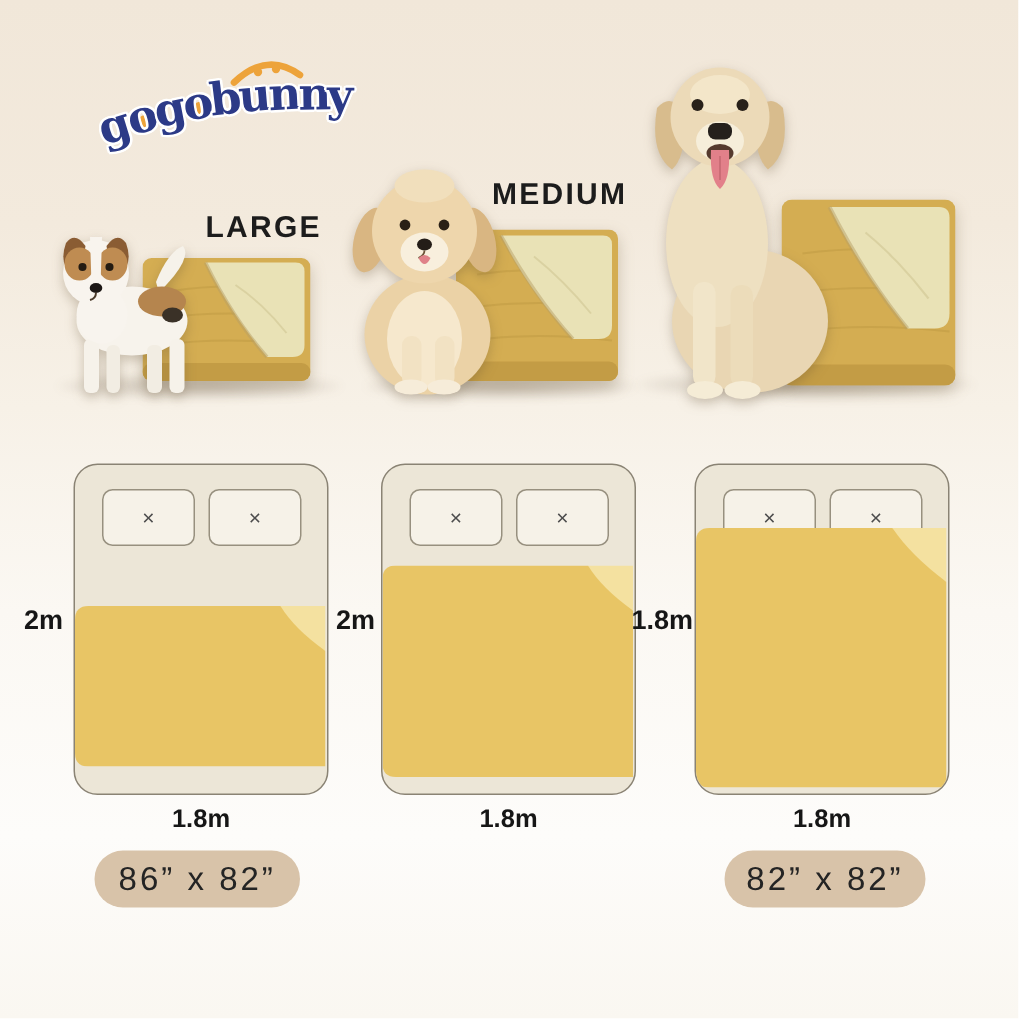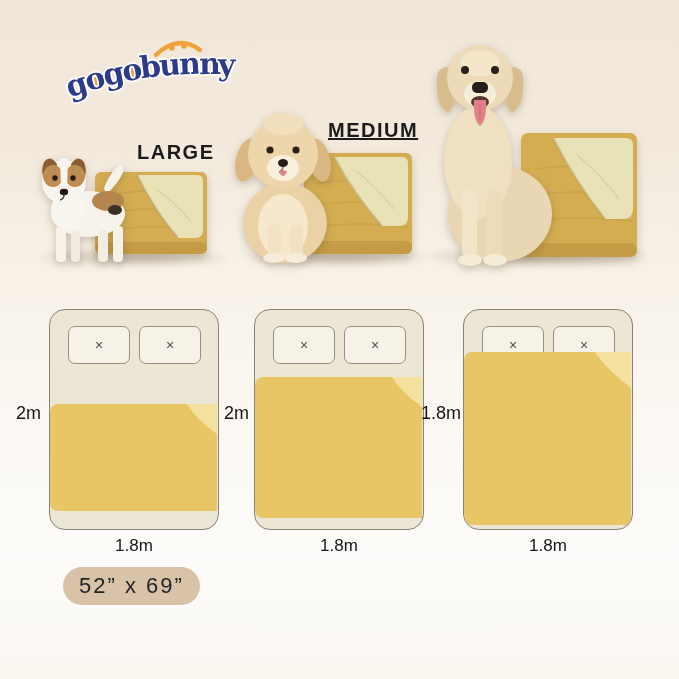--- a/index.html
+++ b/index.html
@@ -26,21 +26,21 @@
   .l3{transform:translateY(0)    rotate(-9deg);}
   .l4{transform:translateY(-3px) rotate(-7deg);}
   .l5{transform:translateY(-5px) rotate(-5deg);}
   .l6{transform:translateY(-6px) rotate(-3deg);}
   .l7{transform:translateY(-6px) rotate(-1deg);}
   .l8{transform:translateY(-5px) rotate(1deg);}
   .logo-arc{position:absolute;left:86px;top:-7px;overflow:visible;z-index:3;}
   
   .size-label{position:absolute;color:#1c1c1c;font-weight:700;letter-spacing:1.5px;font-size:20px;}
   .size-label.small {left:137px;top:141px;}
-  .size-label.medium{left:328px;top:119px;text-decoration:underline;}
+  .size-label.medium{left:328px;top:119px;}
   .size-label.large {left:570px;top:101px;font-size:21px;}
   
   .photo-blanket{position:absolute;z-index:1;filter:drop-shadow(0 4px 5px rgba(110,90,55,.30));}
   .pb1{left:95px;top:172px;}
   .pb2{left:304px;top:153px;}
   .pb3{left:521px;top:133px;}
   .dog{position:absolute;z-index:2;filter:drop-shadow(0 3px 4px rgba(100,80,50,.30));}
   .dog1{left:26px;top:148px;}
   .dog2{left:233px;top:104px;}
   .dog3{left:418px;top:32px;}
@@ -55,21 +55,21 @@
     background:#ece6d7;border:1.5px solid #8a8374;border-radius:16px;overflow:hidden;}
   .bed1{left:49px;} .bed2{left:254px;} .bed3{left:463px;}
   .pillow{position:absolute;z-index:1;top:16px;width:62px;height:38px;box-sizing:border-box;
     background:#f6f2e8;border:1.3px solid #97907f;border-radius:7px;
     display:flex;align-items:center;justify-content:center;}
   .pillow.pl{left:18px;} .pillow.pr{left:89px;}
   .pillow .cross{font-size:14px;color:#4d4d4d;line-height:1;}
   .bed-blanket{position:absolute;left:0;z-index:2;}
   .bb1{top:94px;} .bb2{top:67px;} .bb3{top:42px;}
   
-  .dim{position:absolute;color:#161616;font-size:18px;}
+  .dim{position:absolute;color:#161616;font-size:18px;font-weight:bold;}
   .dim.h1{left:16px;top:403px;}
   .dim.h2{left:224px;top:403px;}
   .dim.h3{left:421px;top:403px;}
   .dim.w{font-size:17px;top:536px;width:70px;text-align:center;}
   .dim.w1{left:99px;} .dim.w2{left:304px;} .dim.w3{left:513px;}
   
   .badge{position:absolute;top:567px;height:38px;border-radius:19px;background:#d8c3a9;
     display:flex;align-items:center;justify-content:center;
     font-size:22px;letter-spacing:2px;color:#242424;}
   .badge1{left:63px;width:137px;}
@@ -226,15 +226,16 @@
     </svg>
   </div>
 
   <div class="dim h1">2m</div>
   <div class="dim h2">2m</div>
   <div class="dim h3">1.8m</div>
   <div class="dim w w1">1.8m</div>
   <div class="dim w w2">1.8m</div>
   <div class="dim w w3">1.8m</div>
 
-  <div class="badge badge1">52” x 69”</div>
+  <div class="badge badge1">86” x 82”</div>
+  <div class="badge badge3">82” x 82”</div>
 
 </div>
 
 </body></html>

